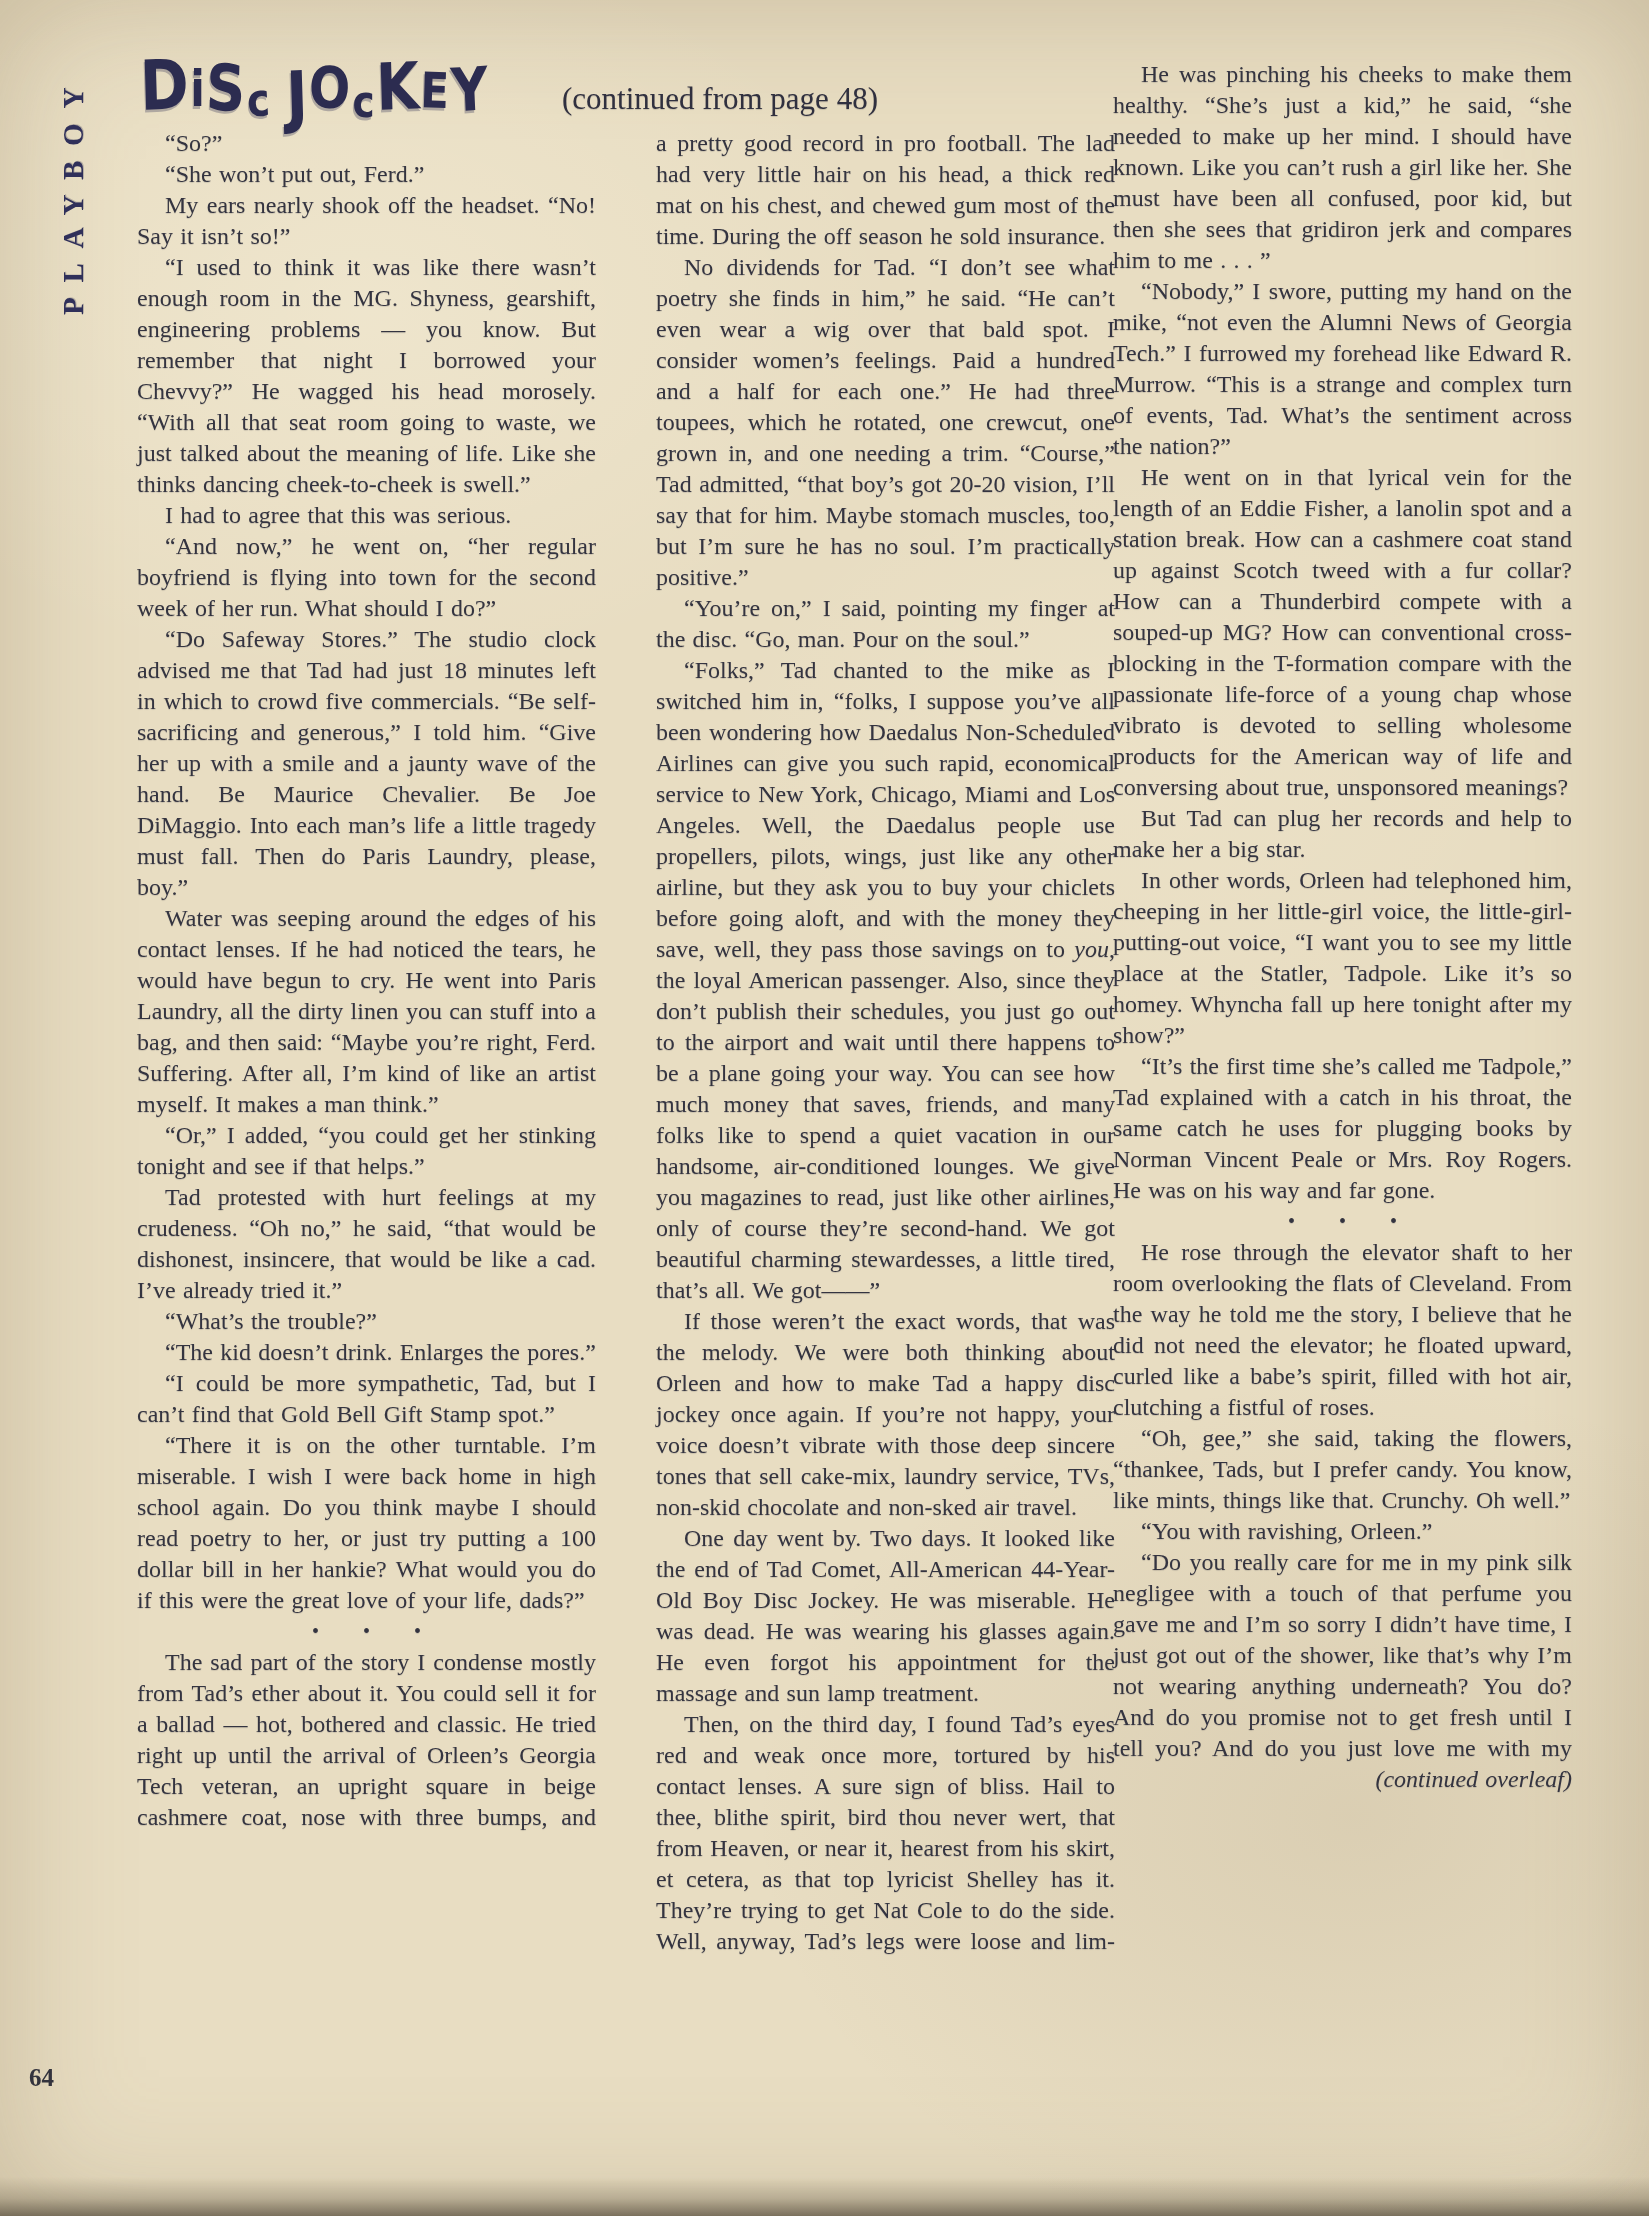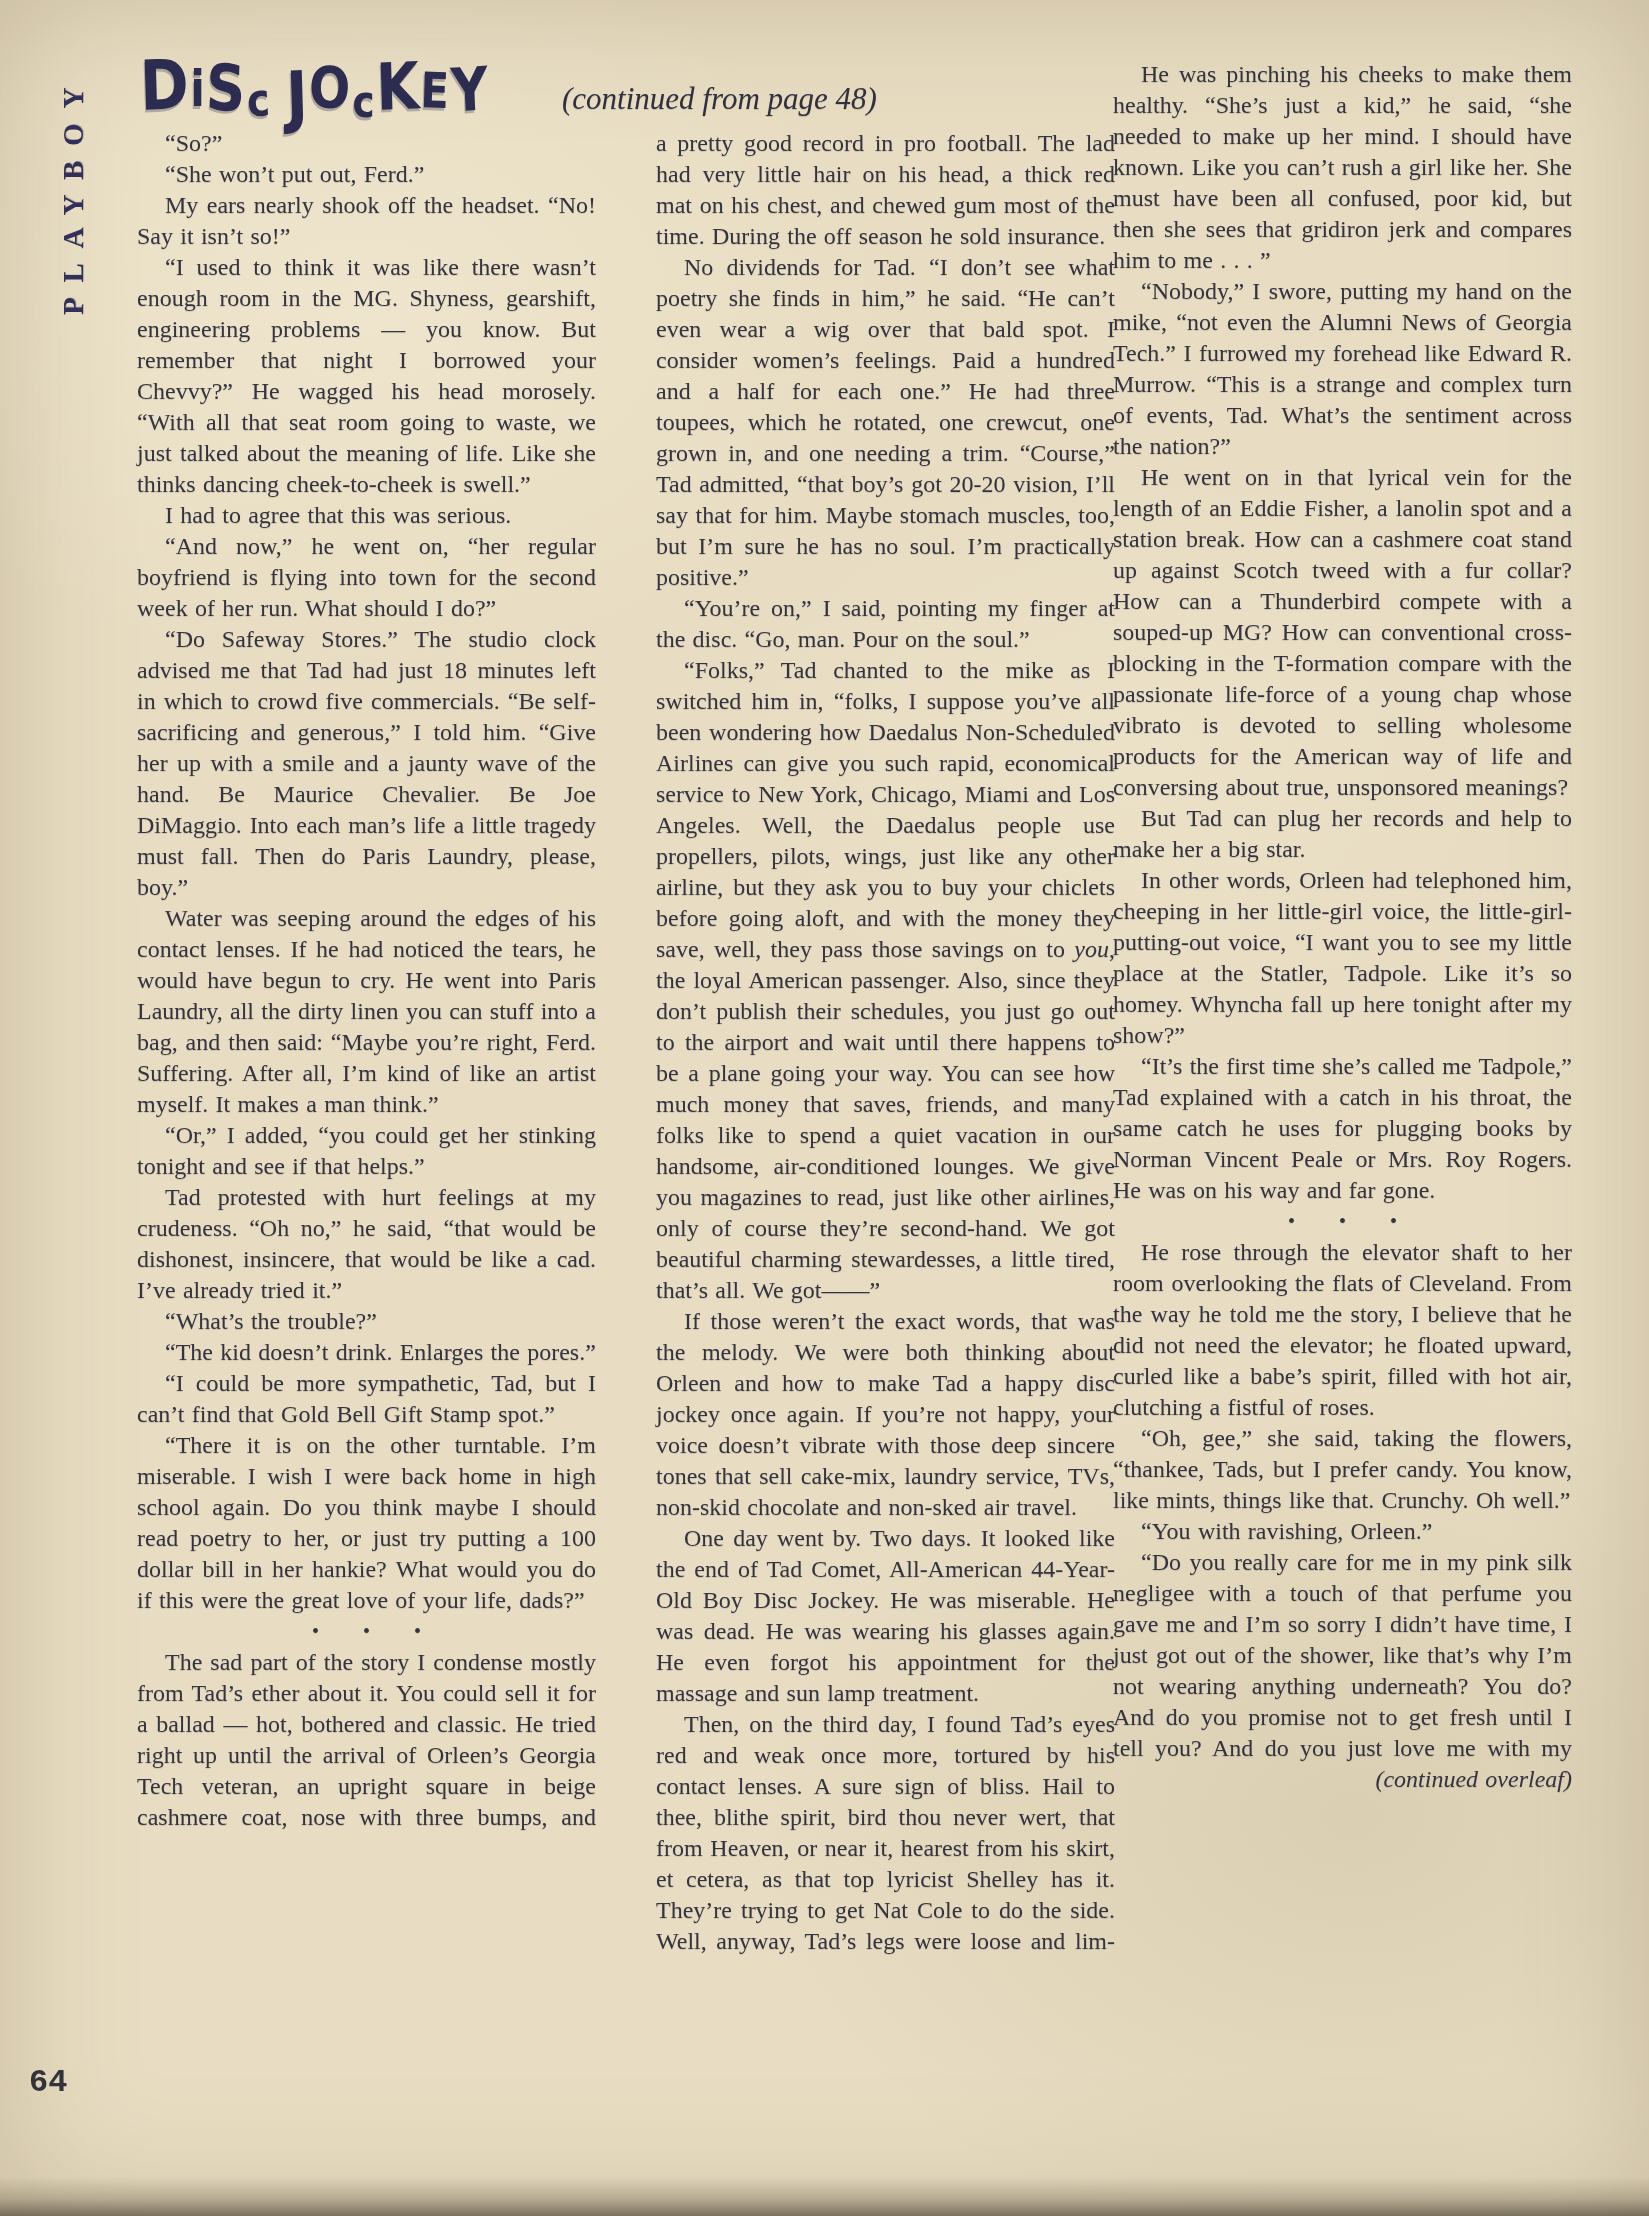--- a/index.html
+++ b/index.html
@@ -43,21 +43,21 @@
   .t2{font-size:64px;transform:rotate(2deg) translateY(1.3px);}
   .t3{font-size:45px;transform:translateY(6.7px) rotate(-4deg);}
   .t4{width:17.3px;}
   .t5{font-size:68px;transform:translateY(10.7px) rotate(-2deg);}
   .t6{font-size:57px;transform:translateY(-1.3px) rotate(2deg);}
   .t7{font-size:44px;transform:translateY(8px);}
   .t8{font-size:65px;transform:rotate(-2deg);}
   .t9{font-size:49px;transform:translateY(-1.3px) rotate(2deg);}
   .t10{font-size:60px;transform:translateY(1.3px) rotate(-3deg);}
   .subtitle{
-    font-style:italic;font-size:31px;color:#30303f;
+    font-size:31px;color:#30303f;
     margin-left:10.7px;white-space:nowrap;
     text-shadow:0 1.3px 0.7px rgba(50,50,60,0.18);
     text-align:center;
   }
   .col{
     position:absolute;width:459px;
     font-size:24px;line-height:31px;
     text-align:justify;word-spacing:1.3px;
     text-shadow:0 1.3px 0.7px rgba(50,50,60,0.16);
   }
@@ -67,22 +67,22 @@
   .col p{margin:0;text-indent:28px;}
   .col p.plain{text-indent:0;}
   .col p.cont{text-align-last:justify;}
   .col p.separator{
     text-indent:0;text-align:center;text-align-last:center;
     font-size:20px;word-spacing:39px;line-height:31px;
   }
   .col p.note{text-indent:0;text-align:left;text-align-last:right;font-style:italic;}
   .pageno{
     position:absolute;left:29px;top:2064px;
-    font-family:Liberation Mono, monospace;font-weight:700;
-    font-size:32px;color:#33333d;
+    font-family:Liberation Serif, serif;font-weight:700;
+    font-size:25px;color:#33333d;
   }
   .bottom-edge{
     position:absolute;left:0;right:0;bottom:0;height:39px;
     background:linear-gradient(to bottom, rgba(94,84,64,0) 0%, rgba(94,84,64,0.28) 55%, rgba(64,56,42,0.62) 100%);
     pointer-events:none;
   }
 </style>
 </head>
 <body>
 

